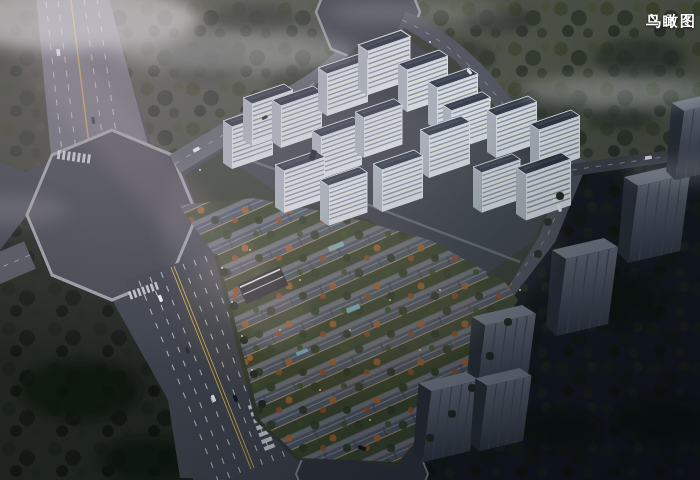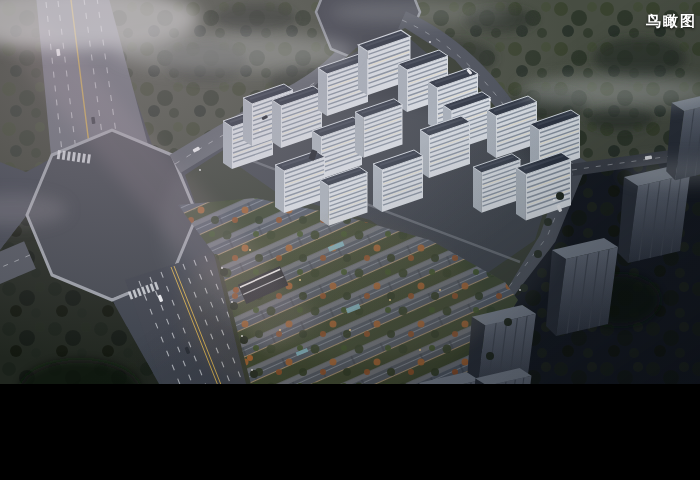--- a/index.html
+++ b/index.html
@@ -1,16 +1,16 @@
 <!DOCTYPE html>
 <html><head>
 <meta charset="utf-8">
 <style>
   html,body{margin:0;padding:0;background:#000;}
-  .stage{position:relative;width:700px;height:384px;overflow:hidden;
+  .stage{position:relative;width:700px;height:480px;overflow:hidden;
          font-family:Liberation Sans, sans-serif;}
   .stage svg{display:block;width:700px;height:480px;}
   .view-label{position:absolute;top:12px;right:3px;color:#fff;font-size:15px;
               font-weight:bold;letter-spacing:2px;
               text-shadow:0 1px 3px rgba(0,0,0,.85);}
 </style>
 </head>
 <body>
 
 <div class="stage">

